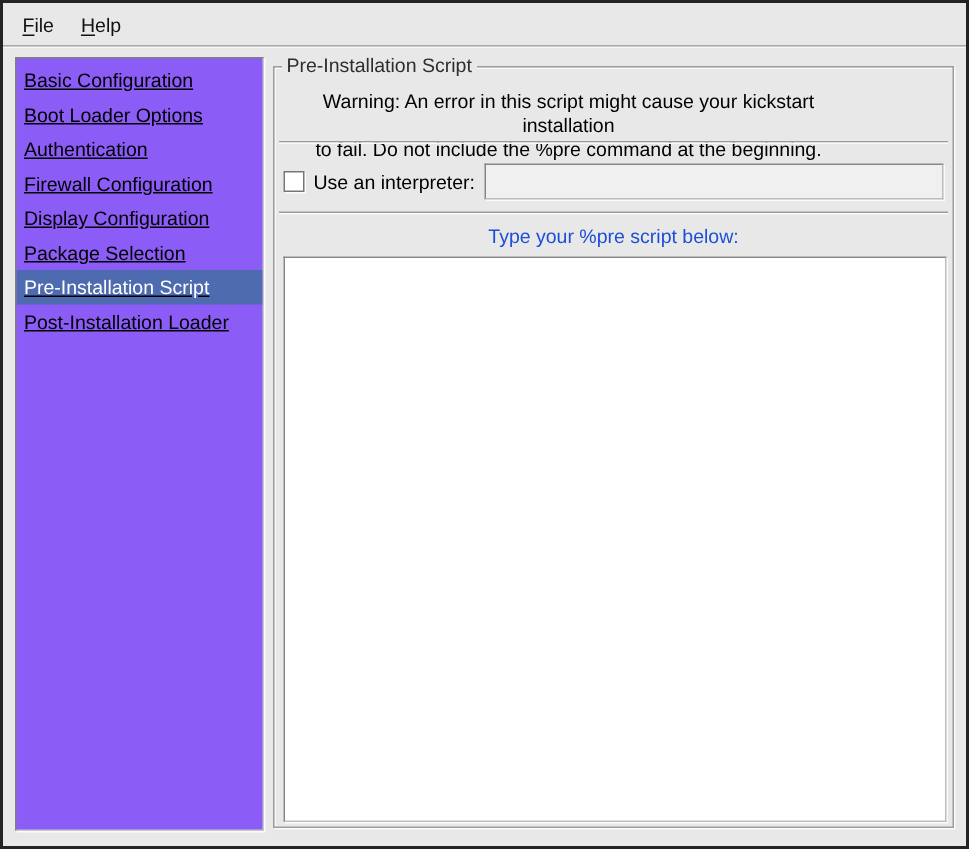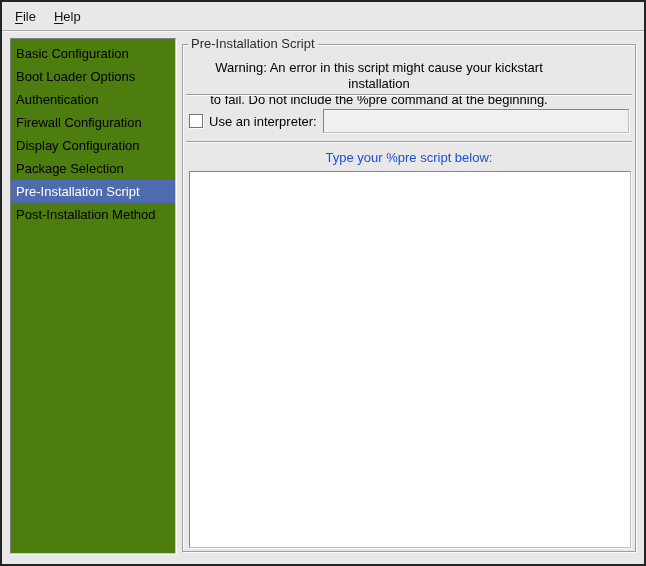--- a/index.html
+++ b/index.html
@@ -28,26 +28,27 @@
     padding: 4px 9px;
     font-size: 13px; color: #111;
     cursor: default;
   }
   .menu-item u { text-decoration: underline; text-underline-offset: 2px; }
 
   
   .sidebar {
     position: absolute; left: 8px; top: 36px;
     width: 166px; height: 516px;
-    background: #4d7c0f;
+    background: #8b5cf6;
     border: 1px solid #7f7f7f;
     border-bottom-color: #c9c9c9; border-right-color: #c9c9c9;
     box-shadow: 1px 1px 0 #fbfbfb;
     padding-top: 3px;
     overflow: hidden;
+    text-decoration: underline;
   }
   .list-item {
     height: 23px; line-height: 23px;
     padding-left: 5px;
     font-size: 13px; color: #000;
     white-space: nowrap;
     cursor: default;
   }
   .list-item.selected {
     background: #4d6bae;
@@ -142,21 +143,21 @@
   </div>
 
   <div class="sidebar">
     <div class="list-item">Basic Configuration</div>
     <div class="list-item">Boot Loader Options</div>
     <div class="list-item">Authentication</div>
     <div class="list-item">Firewall Configuration</div>
     <div class="list-item">Display Configuration</div>
     <div class="list-item">Package Selection</div>
     <div class="list-item selected">Pre-Installation Script</div>
-    <div class="list-item">Post-Installation Method</div>
+    <div class="list-item">Post-Installation Loader</div>
   </div>
 
   <div class="frame">
     <div class="frame-title">Pre-Installation Script</div>
 
     <div class="warning">
       <span>Warning: An error in this script might cause your kickstart installation</span><br>
       <span>to fail. Do not include the %pre command at the beginning.</span>
     </div>
 

